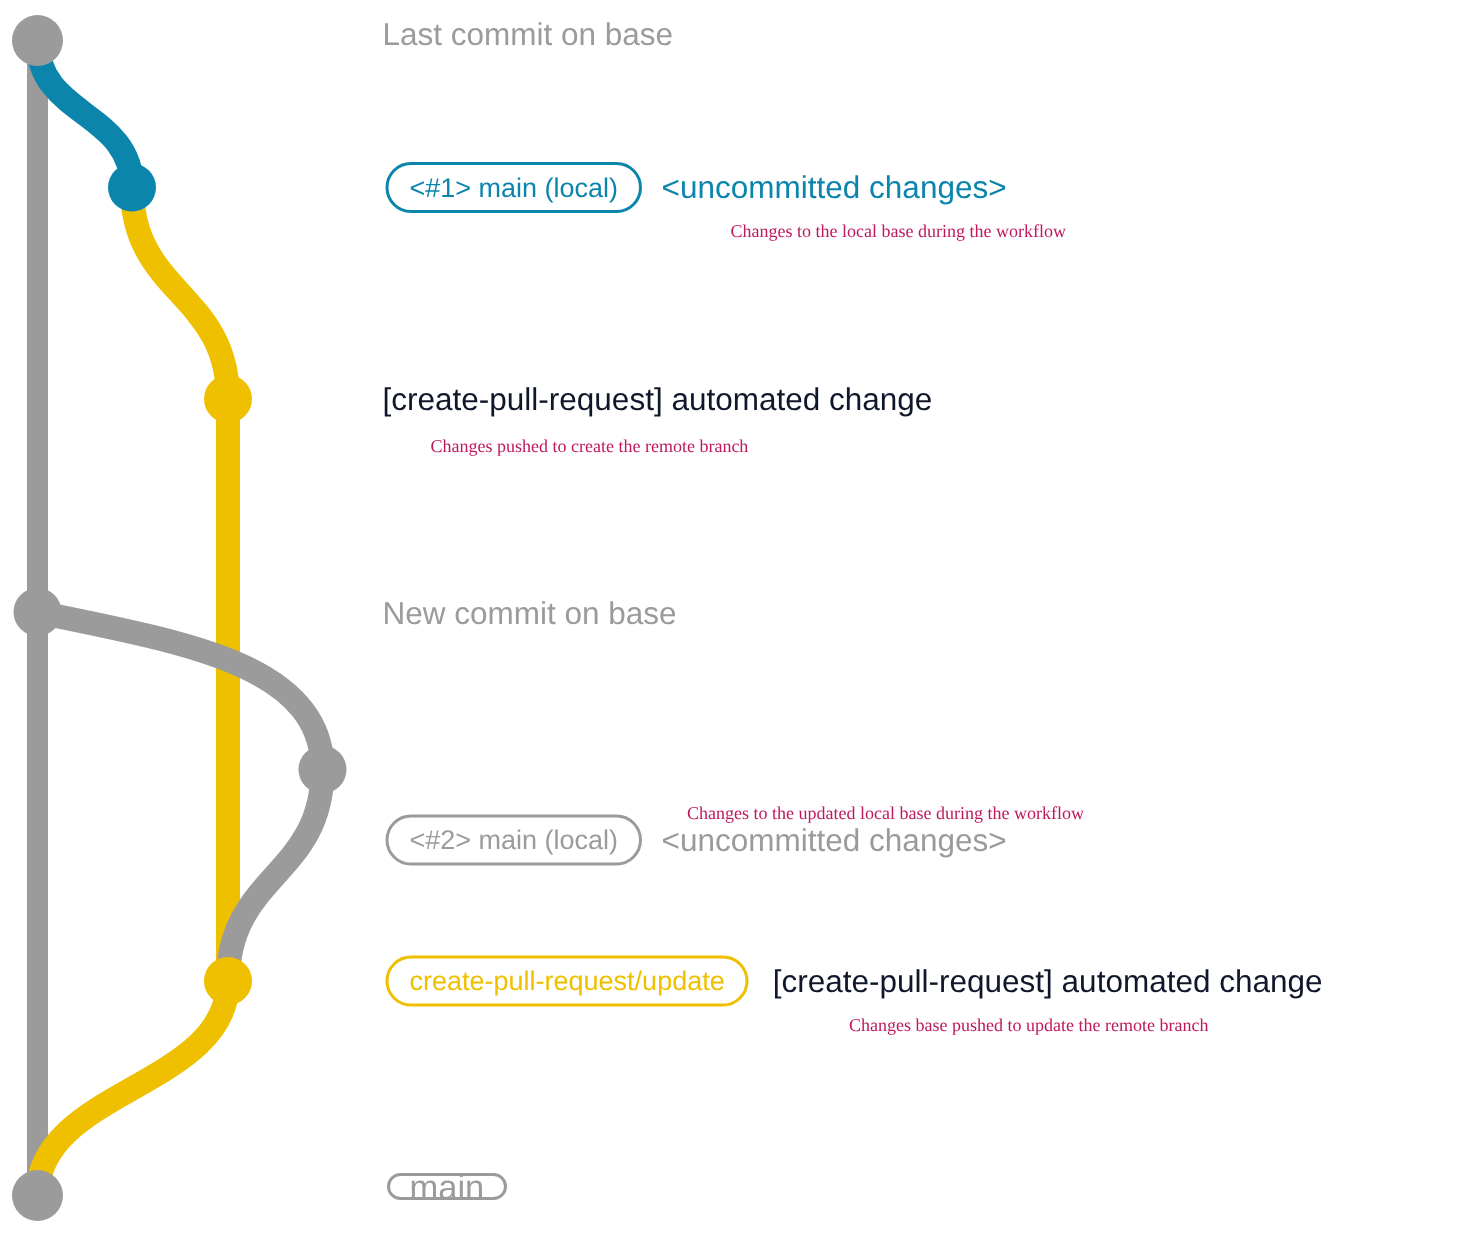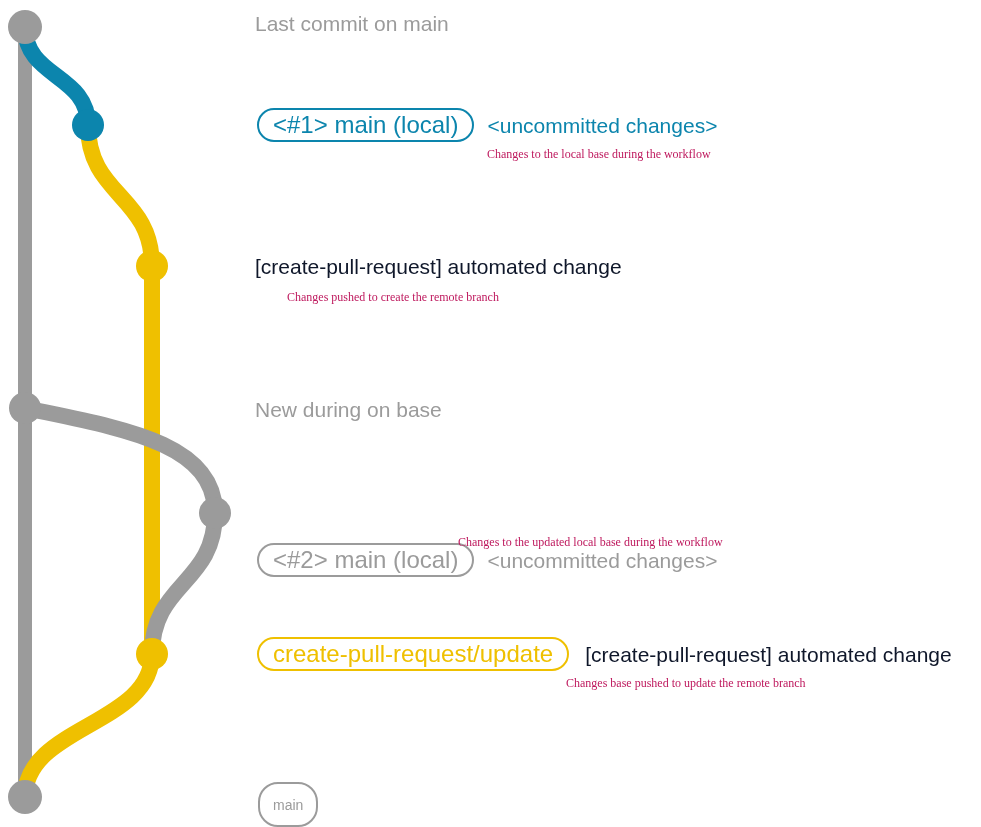--- a/index.html
+++ b/index.html
@@ -35,21 +35,21 @@
 
   .pill {
     display: inline-flex;
     align-items: center;
     justify-content: center;
     box-sizing: border-box;
     border: 2px solid currentColor;
     border-radius: 22px;
     height: 34px;
     padding: 15px 14px;
-    font-size: 24px;
+    font-size: 18px;
     line-height: 1;
     font-family: "Liberation Sans", sans-serif;
   }
 
   .pill-teal   { color: #0C85AD; }
   .pill-gray   { color: #9b9b9b; }
   .pill-yellow { color: #EFC000; }
 
   .headline {
     font-size: 21px;
@@ -83,22 +83,22 @@
   #row-new-commit    { left: 255px; top: 399px; }
 
   #row-main-2        { left: 257px; top: 496px; margin-top: 47px; }
   #sub-main-2        { left: 458px; top: 536px; }
 
   #row-cpr-2         { left: 257px; top: 637px; }
   #sub-cpr-2         { left: 566px; top: 677px; }
 
   #row-merge         { left: 258px; top: 782px; }
   .pill-small {
-    height: 45px;
-    font-size: 14px;
+    height: 18px;
+    font-size: 23px;
     padding: 0 13px;
     border-width: 2px;
     border-radius: 20px;
   }
 </style>
 </head>
 <body>
 
 <svg id="graph-layer" viewBox="0 0 981 827" width="981" height="827" xmlns="http://www.w3.org/2000/svg">
 
@@ -126,37 +126,37 @@
     <circle cx="88" cy="125" r="16" fill="#0C85AD"></circle>
     <circle cx="152" cy="266" r="16" fill="#EFC000"></circle>
     <circle cx="25" cy="408" r="16" fill="#9b9b9b"></circle>
     <circle cx="215" cy="513" r="16" fill="#9b9b9b"></circle>
     <circle cx="152" cy="654" r="16" fill="#EFC000"></circle>
     <circle cx="25" cy="797" r="17" fill="#9b9b9b"></circle>
   </g>
 </svg>
 
 <div class="label-row" id="row-last-commit">
-  <span class="headline headline-gray">Last commit on main</span>
+  <span class="headline headline-gray">Last commit on base</span>
 </div>
 
 <div class="label-row" id="row-main-1">
   <span class="pill pill-teal">&lt;#1&gt; main (local)</span>
   <span class="gap-sm"></span>
   <span class="headline headline-teal">&lt;uncommitted changes&gt;</span>
 </div>
 <div class="subtext" id="sub-main-1">Changes to the local base during the workflow</div>
 
 <div class="label-row" id="row-cpr-1">
   <span class="headline headline-yellow">[create-pull-request] automated change</span>
 </div>
 <div class="subtext" id="sub-cpr-1">Changes pushed to create the remote branch</div>
 
 <div class="label-row" id="row-new-commit">
-  <span class="headline headline-gray">New during on base</span>
+  <span class="headline headline-gray">New commit on base</span>
 </div>
 
 <div class="label-row" id="row-main-2">
   <span class="pill pill-gray">&lt;#2&gt; main (local)</span>
   <span class="gap-sm"></span>
   <span class="headline headline-gray">&lt;uncommitted changes&gt;</span>
 </div>
 <div class="subtext" id="sub-main-2">Changes to the updated local base during the workflow</div>
 
 <div class="label-row" id="row-cpr-2">

